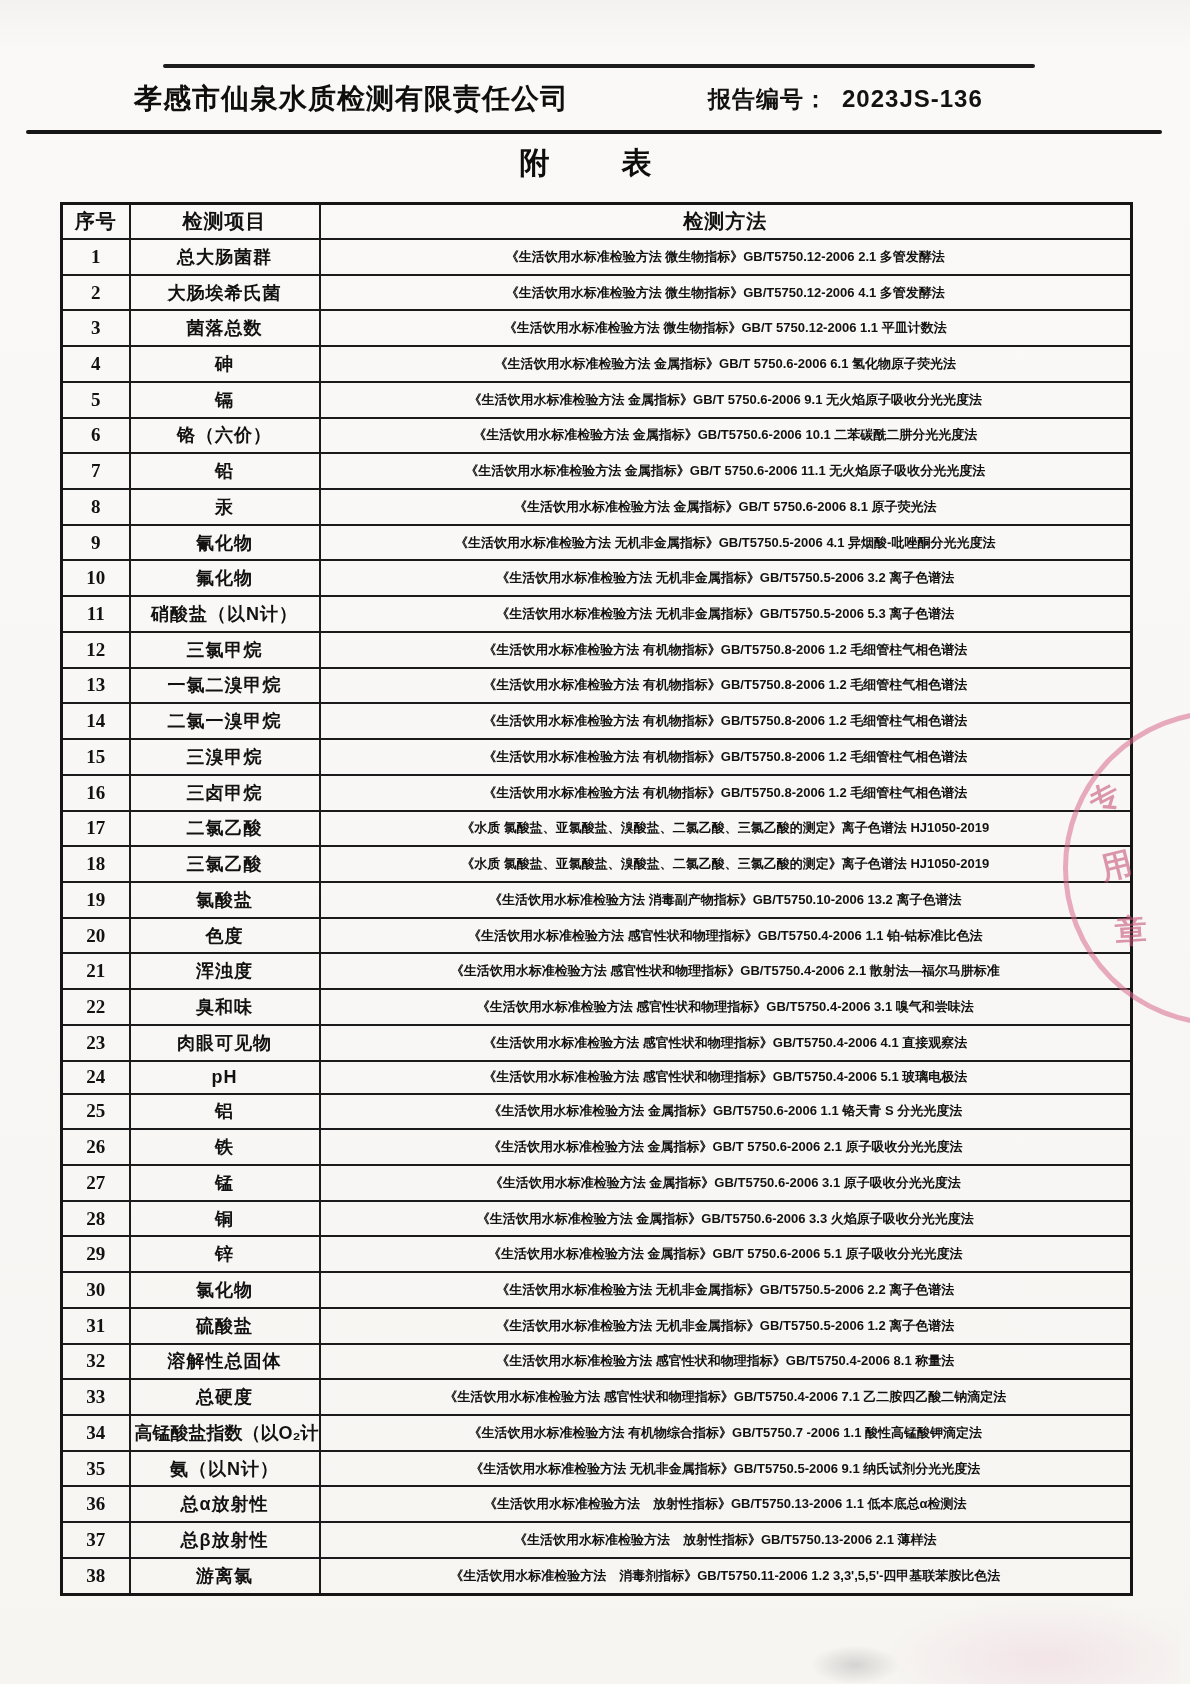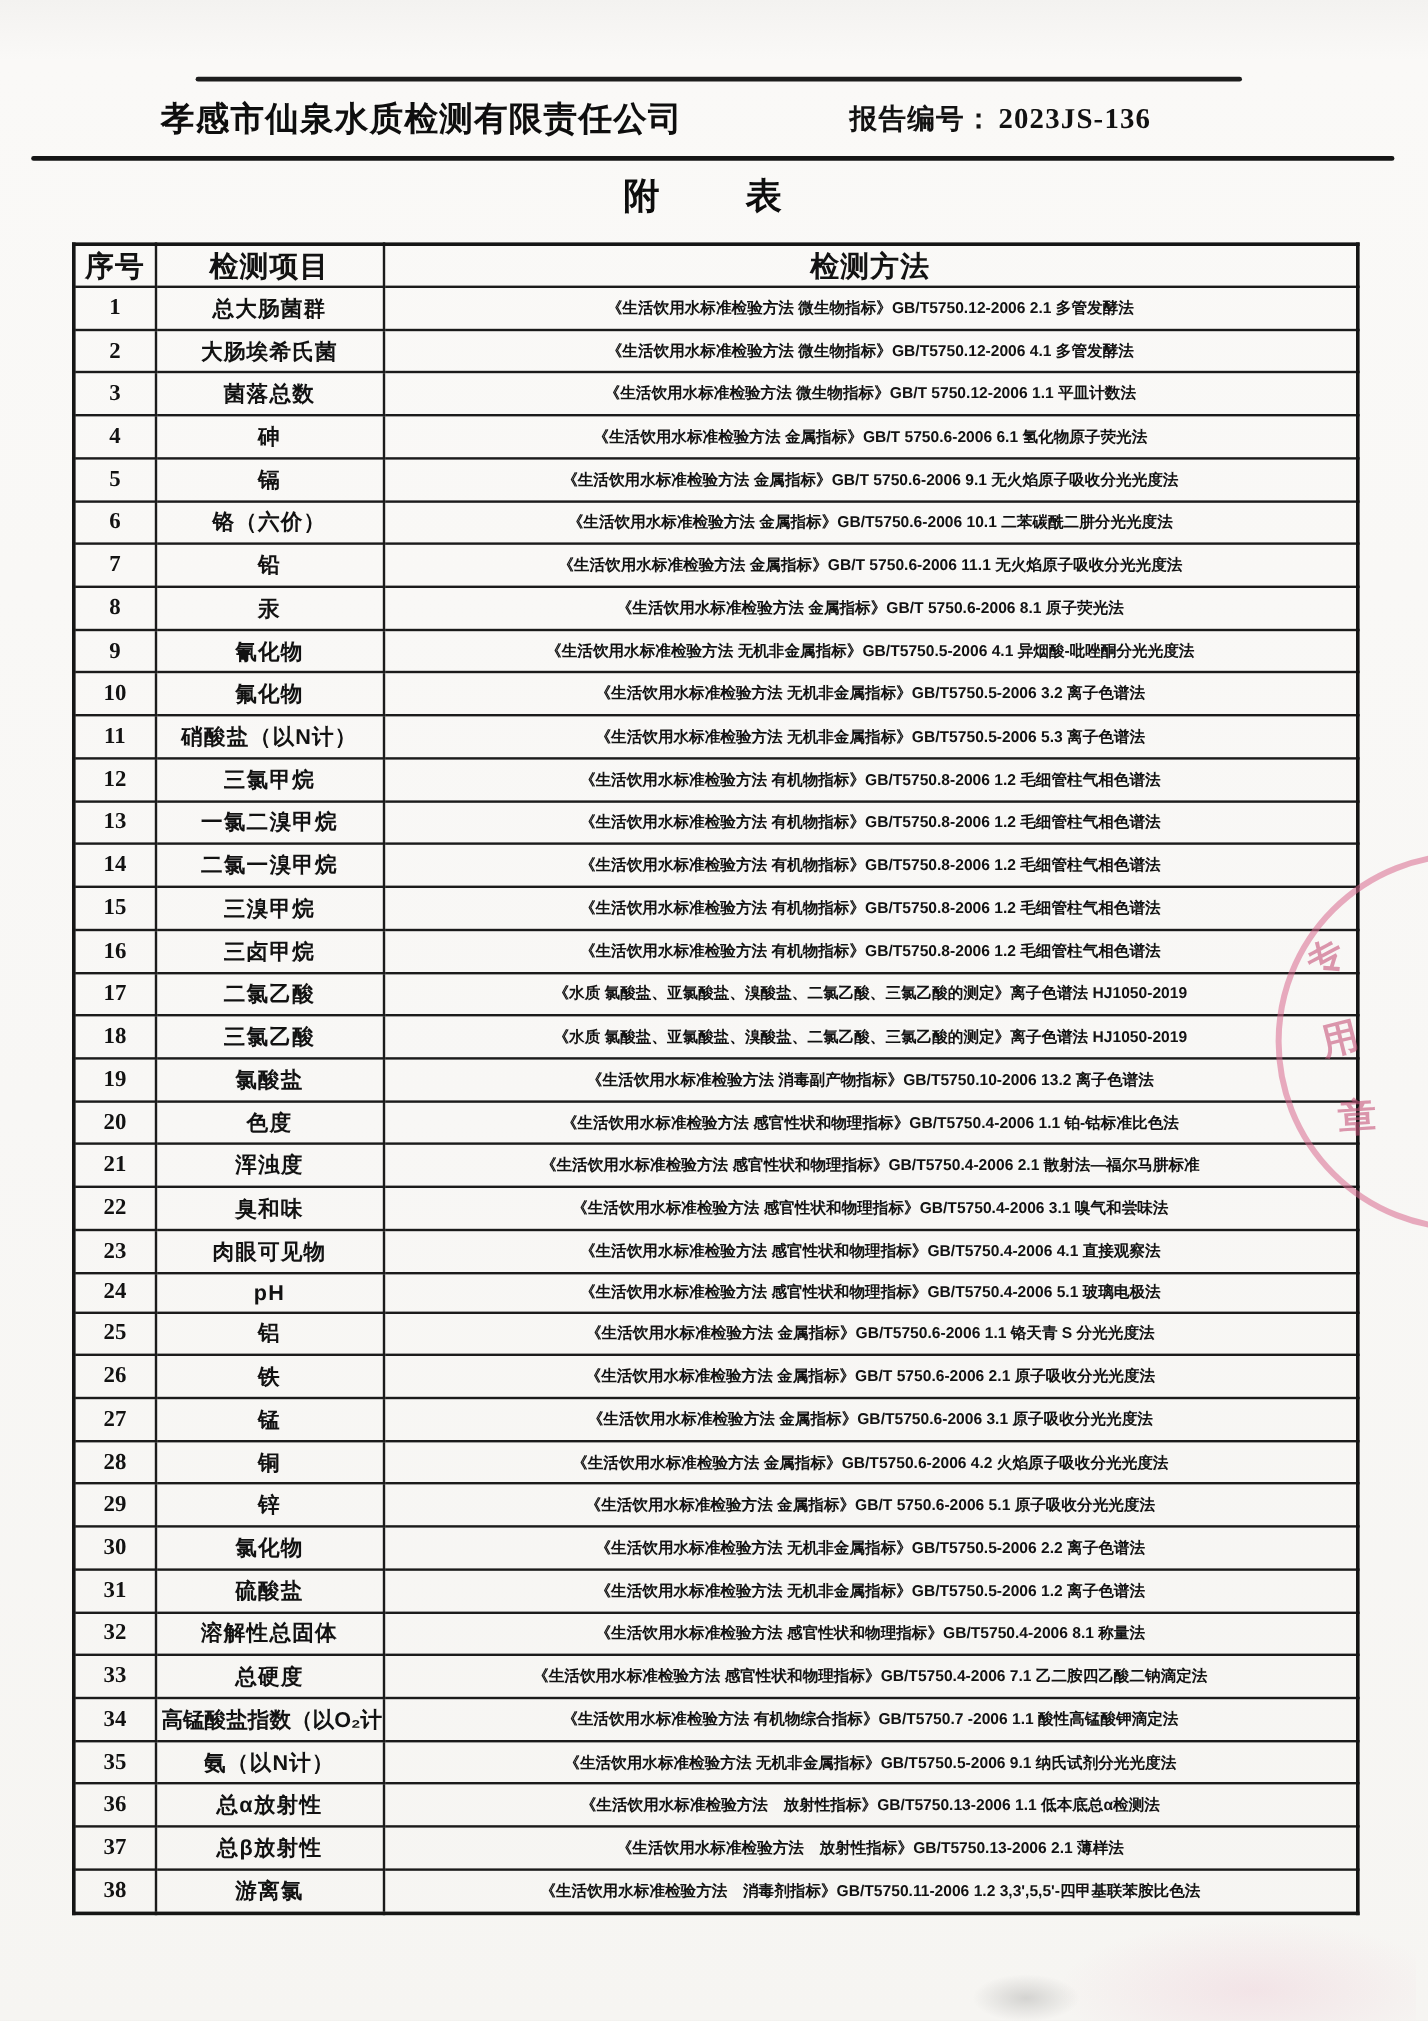--- a/index.html
+++ b/index.html
@@ -28,22 +28,22 @@
   .company{
     position:absolute;left:134px;top:2px;
     font-size:28px;font-weight:bold;letter-spacing:1px;color:#0e0e0e;
   }
   .report-no-wrap{
     position:absolute;left:708px;top:6px;
     font-size:23px;font-weight:bold;white-space:nowrap;
   }
   .report-no-label{letter-spacing:1px;}
   .report-no-value{
-    font-family:Liberation Serif, serif;
-    font-size:24px;margin-left:4px;letter-spacing:1px;
+    font-family:Liberation Sans, sans-serif;
+    font-size:24px;margin-left:14px;letter-spacing:1px;
   }
   .header-divider{
     position:absolute;left:26px;top:130px;width:1136px;height:4px;
     background:#161616;border-radius:2px;
   }
   .page-title{
     position:absolute;left:0;top:143px;width:1175px;
     text-align:center;font-size:30px;font-weight:bold;letter-spacing:4px;
     color:#0d0d0d;
   }
@@ -58,21 +58,21 @@
   .appendix-table col.c-item{width:190px;}
   .appendix-table col.c-method{width:812px;}
   .appendix-table td,.appendix-table th{
     border:2px solid #1b1b1b;
     padding:0 4px;
     text-align:center;vertical-align:middle;
     overflow:hidden;white-space:nowrap;
   }
   .appendix-table{border:3px solid #151515;}
   .appendix-table thead th{
-    font-size:24px;font-weight:bold;height:33px;letter-spacing:1px;
+    font-size:20px;font-weight:bold;height:33px;letter-spacing:1px;
   }
   .col-num{
     font-family:"Liberation Serif", serif;
     font-size:19px;font-weight:bold;
   }
   .col-item{
     font-size:18px;font-weight:bold;letter-spacing:1px;
   }
   .col-item.tight{font-size:18px;letter-spacing:0;}
   .col-method{
@@ -294,21 +294,21 @@
 
         <tr>
           <td class="col-num">27</td>
           <td class="col-item">锰</td>
           <td class="col-method">《生活饮用水标准检验方法 金属指标》GB/T5750.6-2006 3.1 原子吸收分光光度法</td>
         </tr>
 
         <tr>
           <td class="col-num">28</td>
           <td class="col-item">铜</td>
-          <td class="col-method">《生活饮用水标准检验方法 金属指标》GB/T5750.6-2006 4.2 火焰原子吸收分光光度法</td>
+          <td class="col-method">《生活饮用水标准检验方法 金属指标》GB/T5750.6-2006 3.3 火焰原子吸收分光光度法</td>
         </tr>
 
         <tr>
           <td class="col-num">29</td>
           <td class="col-item">锌</td>
           <td class="col-method">《生活饮用水标准检验方法 金属指标》GB/T 5750.6-2006 5.1 原子吸收分光光度法</td>
         </tr>
 
         <tr>
           <td class="col-num">30</td>

